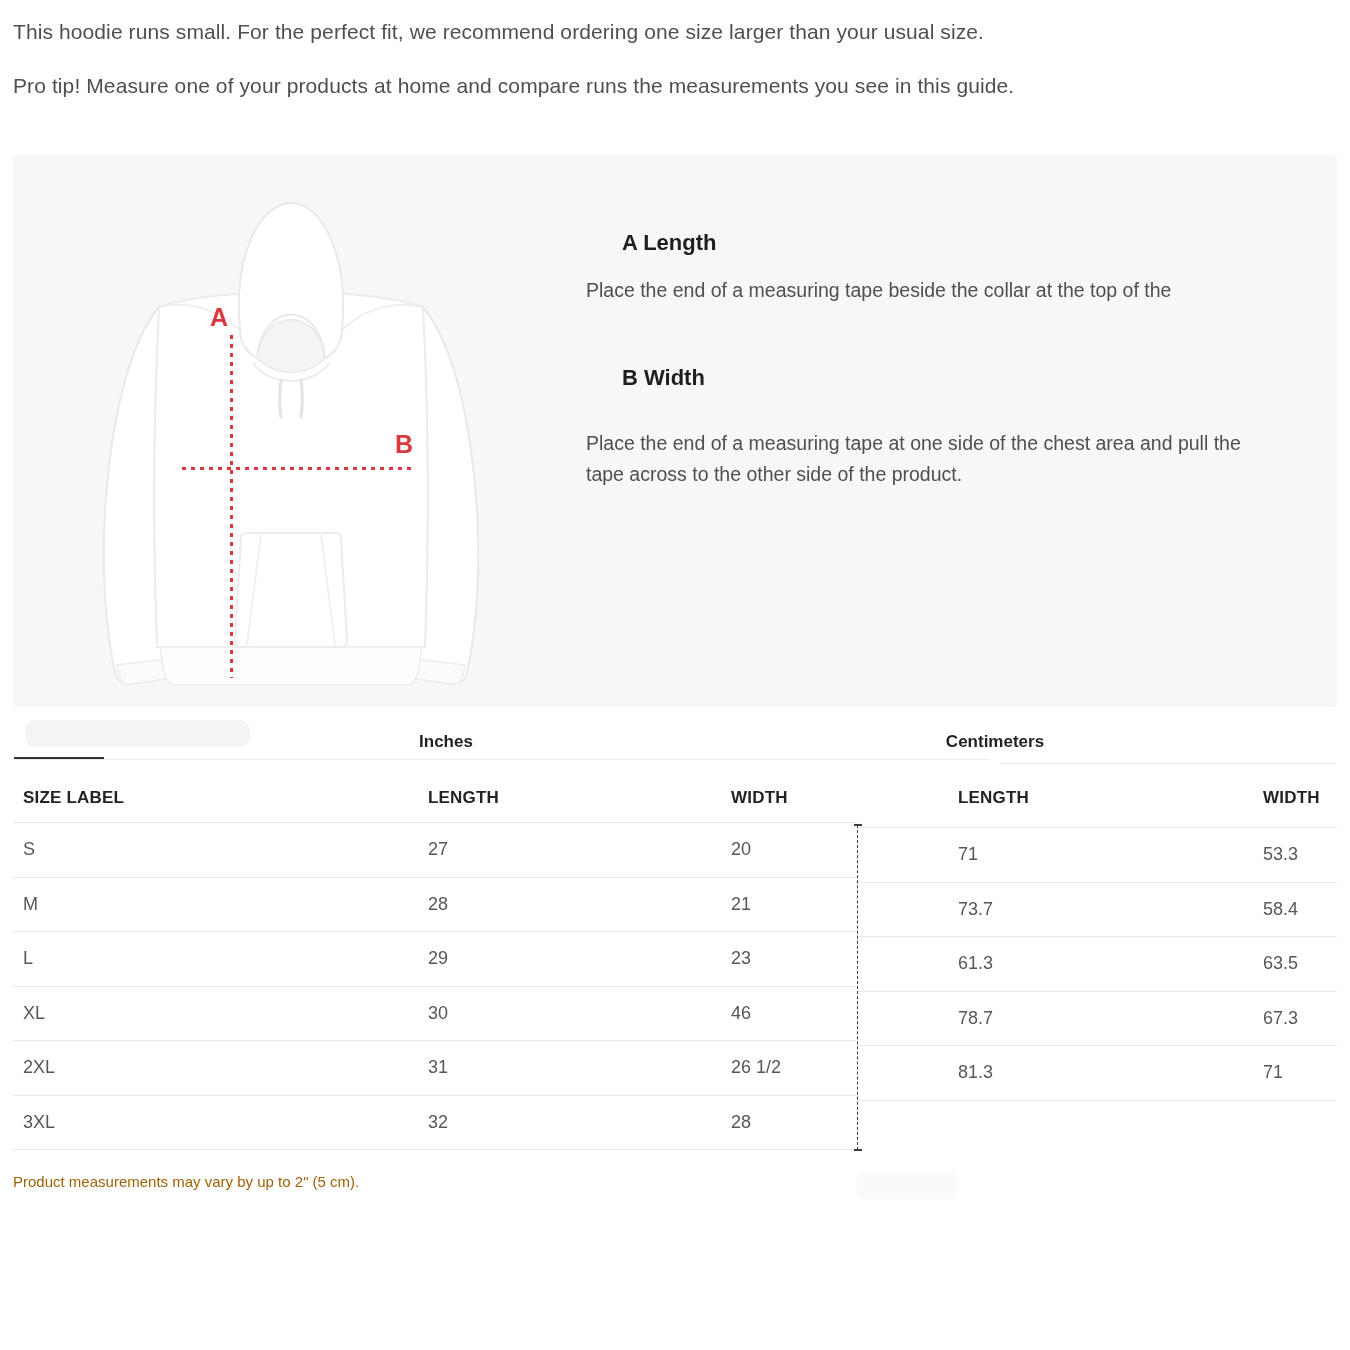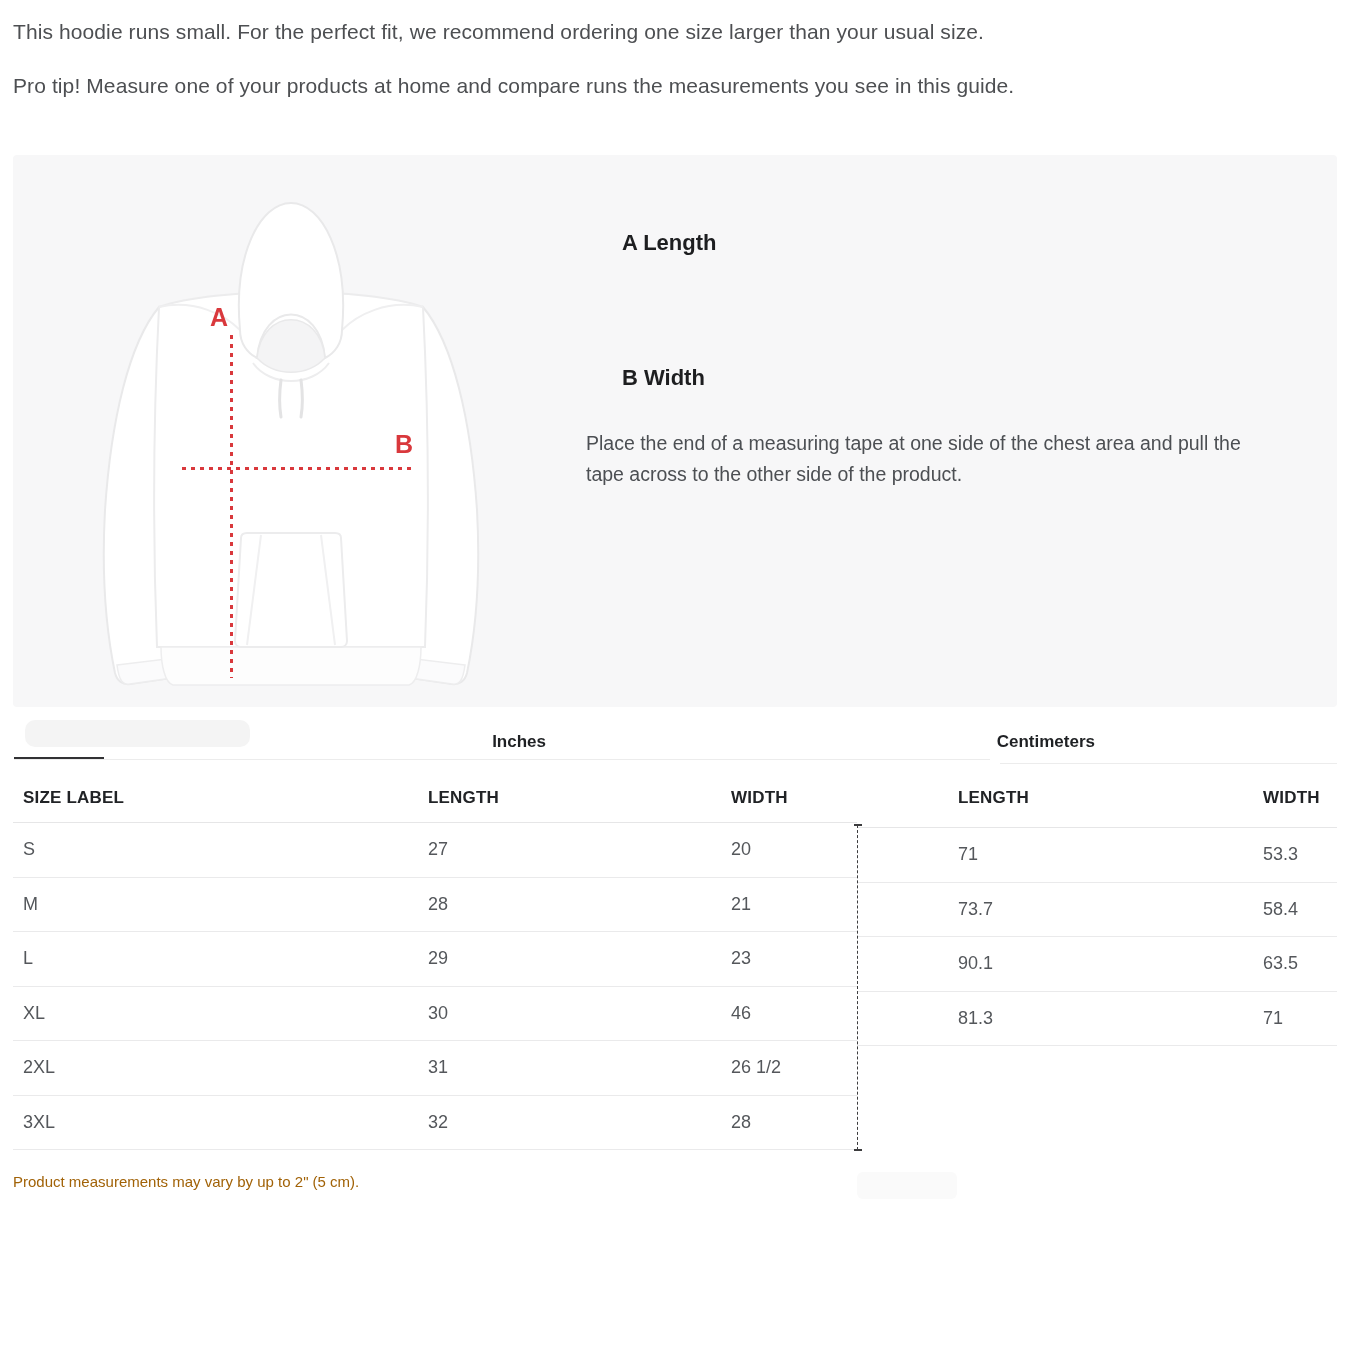--- a/index.html
+++ b/index.html
@@ -27,21 +27,21 @@
   .guide-h{position:absolute;left:12px;font-size:22px;font-weight:bold;color:#1d1e20;line-height:24px;white-space:nowrap;margin-left:24px;}
   #guide-h-a{top:54px;}
   #guide-h-b{top:189px;}
   .guide-p{position:absolute;left:0;font-size:19.5px;line-height:31px;color:#4c4f53;white-space:nowrap;}
   #guide-p-a{top:100px;}
   #guide-p-b{top:235px;margin-top:38px;}
 
   
   .table-area{position:absolute;left:0;top:715px;width:1350px;height:500px;}
   .tab-blob{position:absolute;left:25px;top:5px;width:225px;height:27px;background:#f4f4f4;border-radius:10px;}
-  .unit-label{position:absolute;top:17px;width:200px;text-align:right;font-size:17px;font-weight:bold;color:#1f2124;}
+  .unit-label{position:absolute;top:17px;width:200px;text-align:center;font-size:17px;font-weight:bold;color:#1f2124;}
   #unit-inches{left:346px;}
   #unit-cm{left:895px;}
   .tab-underline{position:absolute;left:14px;top:42px;width:90px;height:3px;background:#323234;}
   .hairline{position:absolute;height:1px;background:#ececec;}
   #hairline-left{left:14px;top:44px;width:976px;}
   #hairline-right{left:1000px;top:48px;width:337px;}
   .col-head{position:absolute;top:73px;font-size:17px;font-weight:bold;color:#212326;letter-spacing:.2px;white-space:nowrap;}
   #ch-size{left:23px;}
   #ch-len-in{left:428px;}
   #ch-wid-in{left:731px;}
@@ -96,21 +96,21 @@
     <path d="M186,185 C184,200 184,210 186,222 M206,185 C208,200 208,210 206,222" fill="none" stroke="#e3e3e4" stroke-width="3" stroke-linecap="round"></path>
   </svg>
 
   <span id="marker-a" class="marker">A</span>
   <div class="vline"></div>
   <span id="marker-b" class="marker">B</span>
   <div class="hline"></div>
 
   <div class="guide-texts">
     <h3 id="guide-h-a" class="guide-h">A Length</h3>
-    <p id="guide-p-a" class="guide-p"><br></p>
+    <p id="guide-p-a" class="guide-p"><span>Place the end of a measuring tape beside the collar at the top of the</span><br></p>
     <h3 id="guide-h-b" class="guide-h">B Width</h3>
     <p id="guide-p-b" class="guide-p"><span>Place the end of a measuring tape at one side of the chest area and pull the</span><br><span>tape across to the other side of the product.</span></p>
   </div>
 </section>
 
 <section class="table-area">
   <div class="tab-blob"></div>
   <div id="unit-inches" class="unit-label">Inches</div>
   <div id="unit-cm" class="unit-label">Centimeters</div>
   <div class="tab-underline"></div>
@@ -161,22 +161,26 @@
   <div class="rows-right">
     <div class="trow">
         <div class="cell-len">71</div>
         <div>53.3</div>
       </div>
     <div class="trow">
         <div class="cell-len">73.7</div>
         <div>58.4</div>
       </div>
     <div class="trow">
-        <div class="cell-len">90.1</div>
+        <div class="cell-len">61.3</div>
         <div>63.5</div>
+      </div>
+    <div class="trow">
+        <div class="cell-len">78.7</div>
+        <div>67.3</div>
       </div>
     <div class="trow">
         <div class="cell-len">81.3</div>
         <div>71</div>
       </div>
   </div>
 
   <div class="divider"></div>
 
   <div class="footnote">Product measurements may vary by up to 2" (5 cm).</div>

